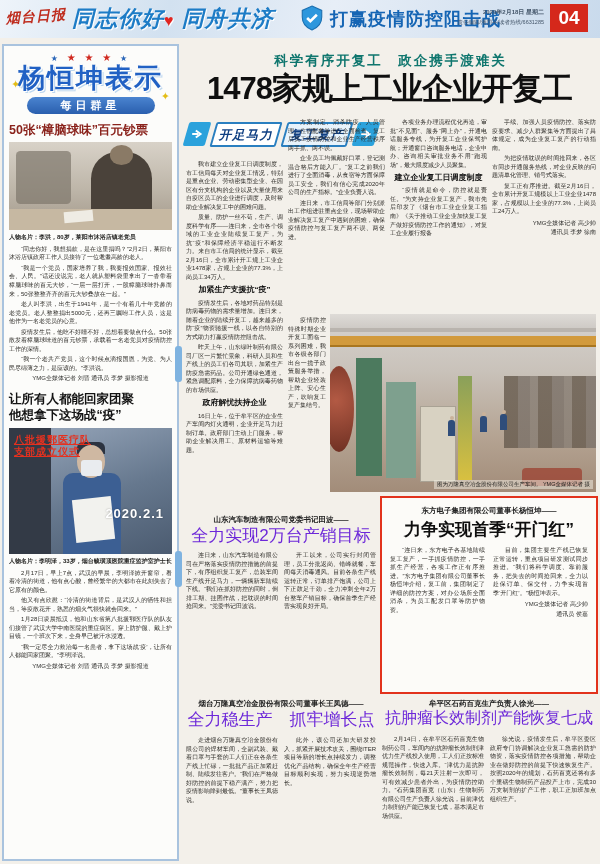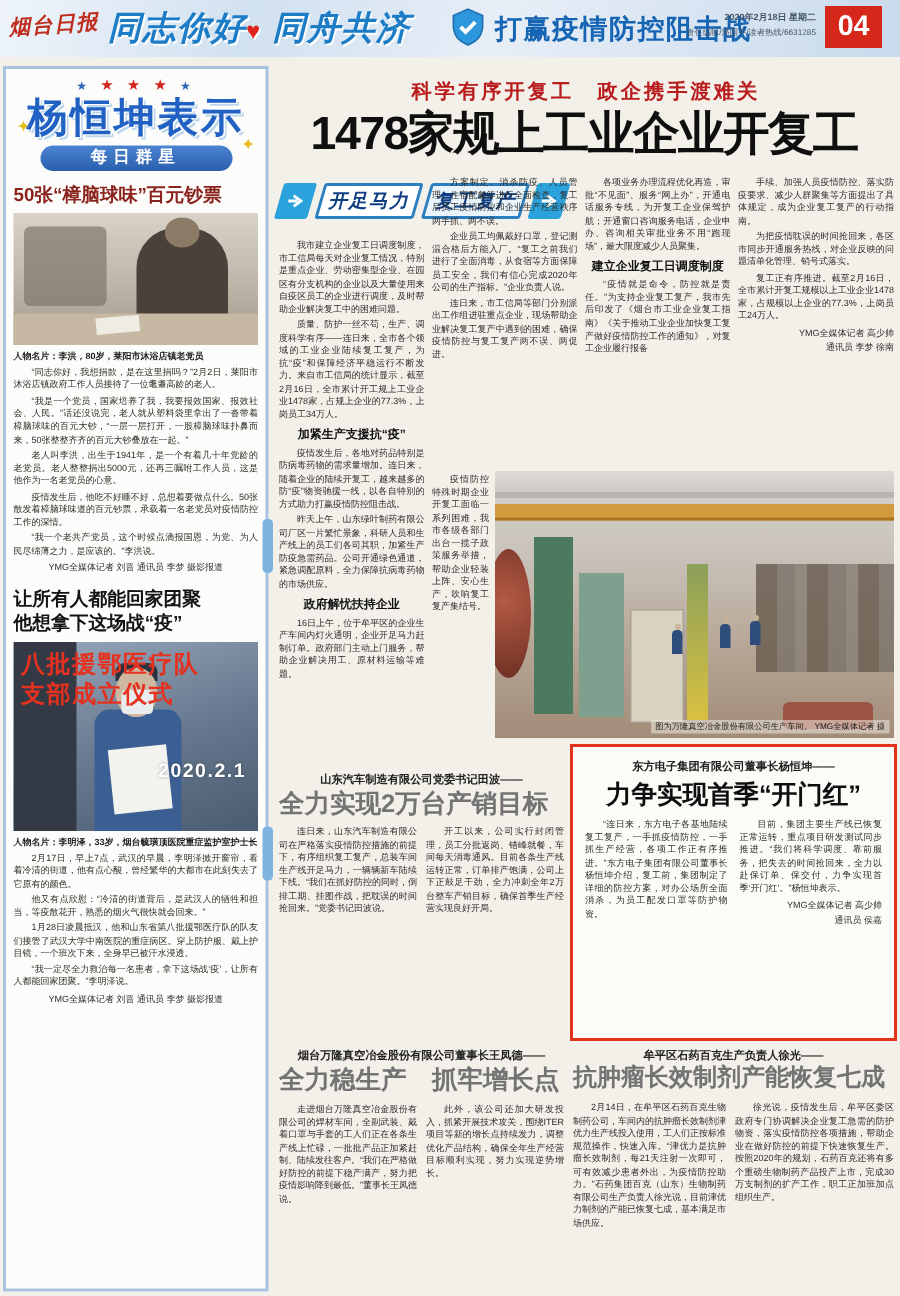--- a/index.html
+++ b/index.html
@@ -48,26 +48,26 @@
   .ph1-bg{position:absolute;left:4%;top:10%;width:34%;height:60%;background:#7d766b;border-radius:8%;opacity:.7;}
   .ph1-table{position:absolute;left:0;bottom:0;width:100%;height:24%;background:#c6b8a2;}
   .ph1-paper{position:absolute;left:34%;bottom:10%;width:18%;height:12%;background:#efece4;transform:rotate(-5deg);}
   .photo2{height:126px;background:linear-gradient(160deg,#9aa9bd 0%,#66788e 55%,#4b5b70 100%);}
   .ph2-sil{position:absolute;left:0;top:0;width:26%;height:100%;background:#333a46;}
   .ph2-jacket{position:absolute;left:33%;top:36%;width:36%;height:64%;background:#3c5f93;border-radius:10px 10px 0 0;}
   .ph2-head{position:absolute;left:42%;top:14%;width:17%;height:26%;background:#cfb8a2;border-radius:50%;}
   .ph2-mask{position:absolute;left:44%;top:26%;width:13%;height:12%;background:#e9ecef;border-radius:3px;}
   .ph2-cap{position:absolute;left:42%;top:11%;width:17%;height:10%;background:#2c3340;border-radius:6px 6px 0 0;}
   .ph2-paper{position:absolute;left:40%;top:56%;width:24%;height:34%;background:#f2f2ee;transform:rotate(-6deg);}
-  .ph2-red{position:absolute;left:5px;top:6px;font-size:16px;font-weight:900;color:#e5311f;line-height:1.25;letter-spacing:1px;}
+  .ph2-red{position:absolute;left:5px;top:6px;font-size:10px;font-weight:900;color:#e5311f;line-height:1.25;letter-spacing:1px;text-decoration:underline;}
   .ph2-date{position:absolute;right:8px;top:62%;font-size:13px;font-weight:900;color:#fff;letter-spacing:1px;
     text-shadow:0 0 2px rgba(0,0,0,.35);}
   
   .kicker-red{position:absolute;left:185px;top:52px;width:411px;text-align:center;font-size:13.5px;
-    font-weight:900;color:#b91c1c;letter-spacing:2px;}
+    font-weight:900;color:#0f766e;letter-spacing:2px;}
   .mainhead{position:absolute;left:183px;top:68px;width:413px;text-align:center;font-size:31px;
     font-weight:900;color:#0f0f0f;white-space:nowrap;letter-spacing:-1px;}
   .flags{position:absolute;left:186px;top:119px;height:30px;display:flex;align-items:center;gap:5px;}
   .flag-arrow{width:22px;height:24px;background:#2ba2dc;transform:skewX(-16deg);display:flex;
     align-items:center;justify-content:center;border-radius:2px;}
   .flag-arrow svg{transform:skewX(16deg);}
   .flag-chip{transform:skewX(-16deg);border:2px solid #2a7fc0;background:#fff;padding:1px 4px;border-radius:2px;}
   .flag-chip.c2{background:#e8f3fb;}
   .flag-chip span{display:inline-block;transform:skewX(16deg);font-size:12.5px;font-weight:900;
     font-style:italic;color:#0f3f82;letter-spacing:1px;}
@@ -88,21 +88,21 @@
   .f-m4{position:absolute;left:128px;top:62px;width:14px;height:104px;background:linear-gradient(#8aa05a,#d8c040);}
   .f-right{position:absolute;right:0;top:62px;width:92px;height:72px;
     background:repeating-linear-gradient(90deg,#6b5f52 0 14px,#7d736a 14px 26px,#8a8076 26px 34px);opacity:.85;}
   .f-worker{position:absolute;width:7px;height:16px;background:#2f4d7a;border-radius:3px 3px 0 0;}
   .f-worker:before{content:"";position:absolute;left:1.5px;top:-4px;width:4px;height:4px;border-radius:50%;background:#c9b29a;}
   .f-pipes{position:absolute;right:14px;bottom:6px;width:60px;height:18px;background:#9c4534;border-radius:4px;opacity:.8;}
   .f-caption{position:absolute;right:3px;bottom:3px;font-size:5.5px;color:#1c1c1a;
     background:rgba(238,233,222,.55);padding:1px 3px;}
   
   .bkicker{position:absolute;text-align:center;font-size:7.5px;font-weight:700;color:#222;}
-  .bhead{position:absolute;text-align:left;font-weight:700;color:#737373;white-space:nowrap;}
+  .bhead{position:absolute;text-align:center;font-weight:400;color:#6d28d9;white-space:nowrap;}
   .redbox{position:absolute;left:380px;top:496px;width:218px;height:198px;box-sizing:border-box;
     border:2px solid #e2321c;background:#fcfbf8;padding:8px 8px 4px;}
   .redbox .rk{font-size:7.5px;font-weight:700;color:#222;text-align:center;}
   .redbox .rh{font-size:17px;font-weight:900;color:#0e0e0e;text-align:center;margin:2px 0 5px;white-space:nowrap;}
   .rcols{display:flex;gap:8px;height:116px;overflow:hidden;}
   .rcols .bt{flex:1;}
 </style>
 </head>
 <body>
 

